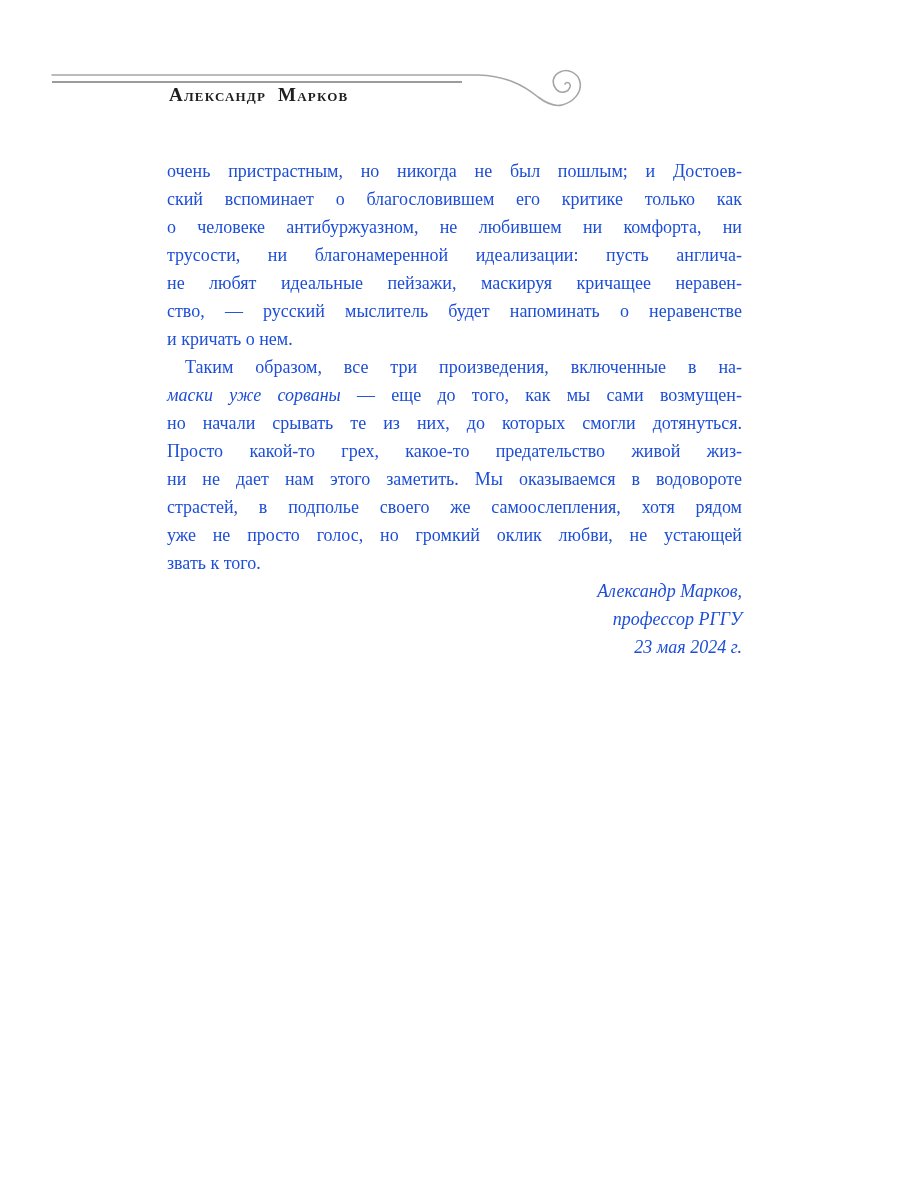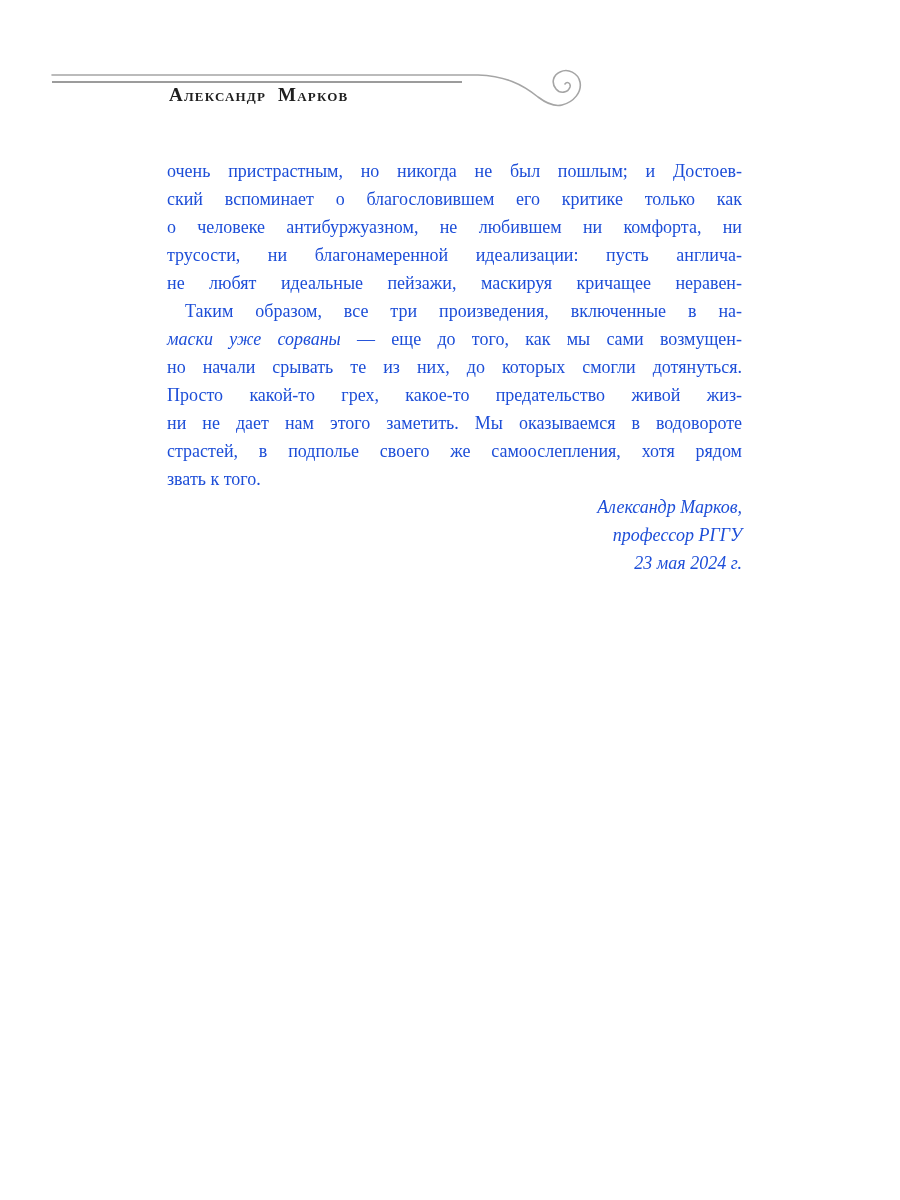--- a/index.html
+++ b/index.html
@@ -52,29 +52,32 @@
   <div class="running-head">Александр Марков</div>
 
   <div class="textblock">
 
     <div>
       <div class="ln">очень пристрастным, но никогда не был пошлым; и Достоев-</div>
       <div class="ln">ский вспоминает о благословившем его критике только как</div>
       <div class="ln">о человеке антибуржуазном, не любившем ни комфорта, ни</div>
       <div class="ln">трусости, ни благонамеренной идеализации: пусть англича-</div>
       <div class="ln">не любят идеальные пейзажи, маскируя кричащее неравен-</div>
+      <div class="ln">ство, — русский мыслитель будет напоминать о неравенстве</div>
+      <div class="ln end">и кричать о нем.</div>
     </div>
 
     <div>
       <div class="ln indent">Таким образом, все три произведения, включенные в на-</div>
       <div class="ln"><i>маски уже сорваны</i><span> — еще до того, как мы сами возмущен-</span></div>
       <div class="ln">но начали срывать те из них, до которых смогли дотянуться.</div>
       <div class="ln">Просто какой-то грех, какое-то предательство живой жиз-</div>
       <div class="ln">ни не дает нам этого заметить. Мы оказываемся в водовороте</div>
       <div class="ln">страстей, в подполье своего же самоослепления, хотя рядом</div>
+      <div class="ln">уже не просто голос, но громкий оклик любви, не устающей</div>
       <div class="ln end">звать к того.</div>
     </div>
 
     <div class="signature">
       <div class="ln">Александр Марков,</div>
       <div class="ln">профессор РГГУ</div>
       <div class="ln">23 мая 2024 г.</div>
     </div>
 
   </div>

